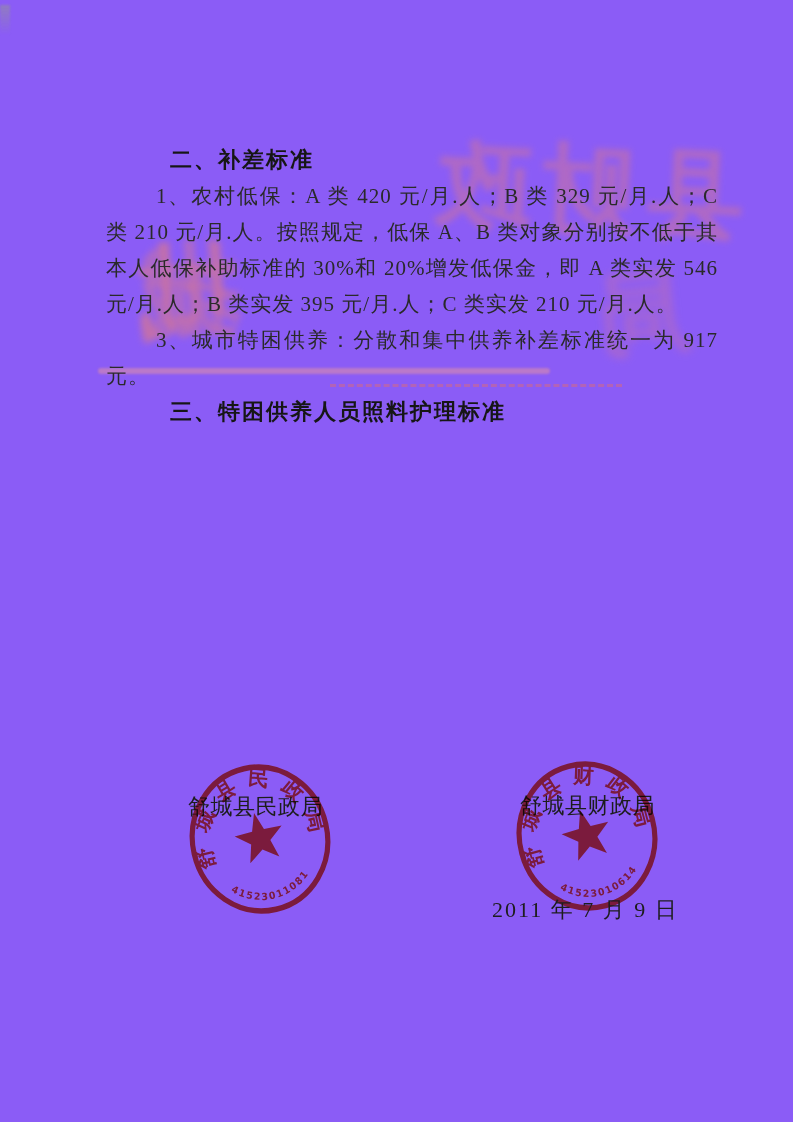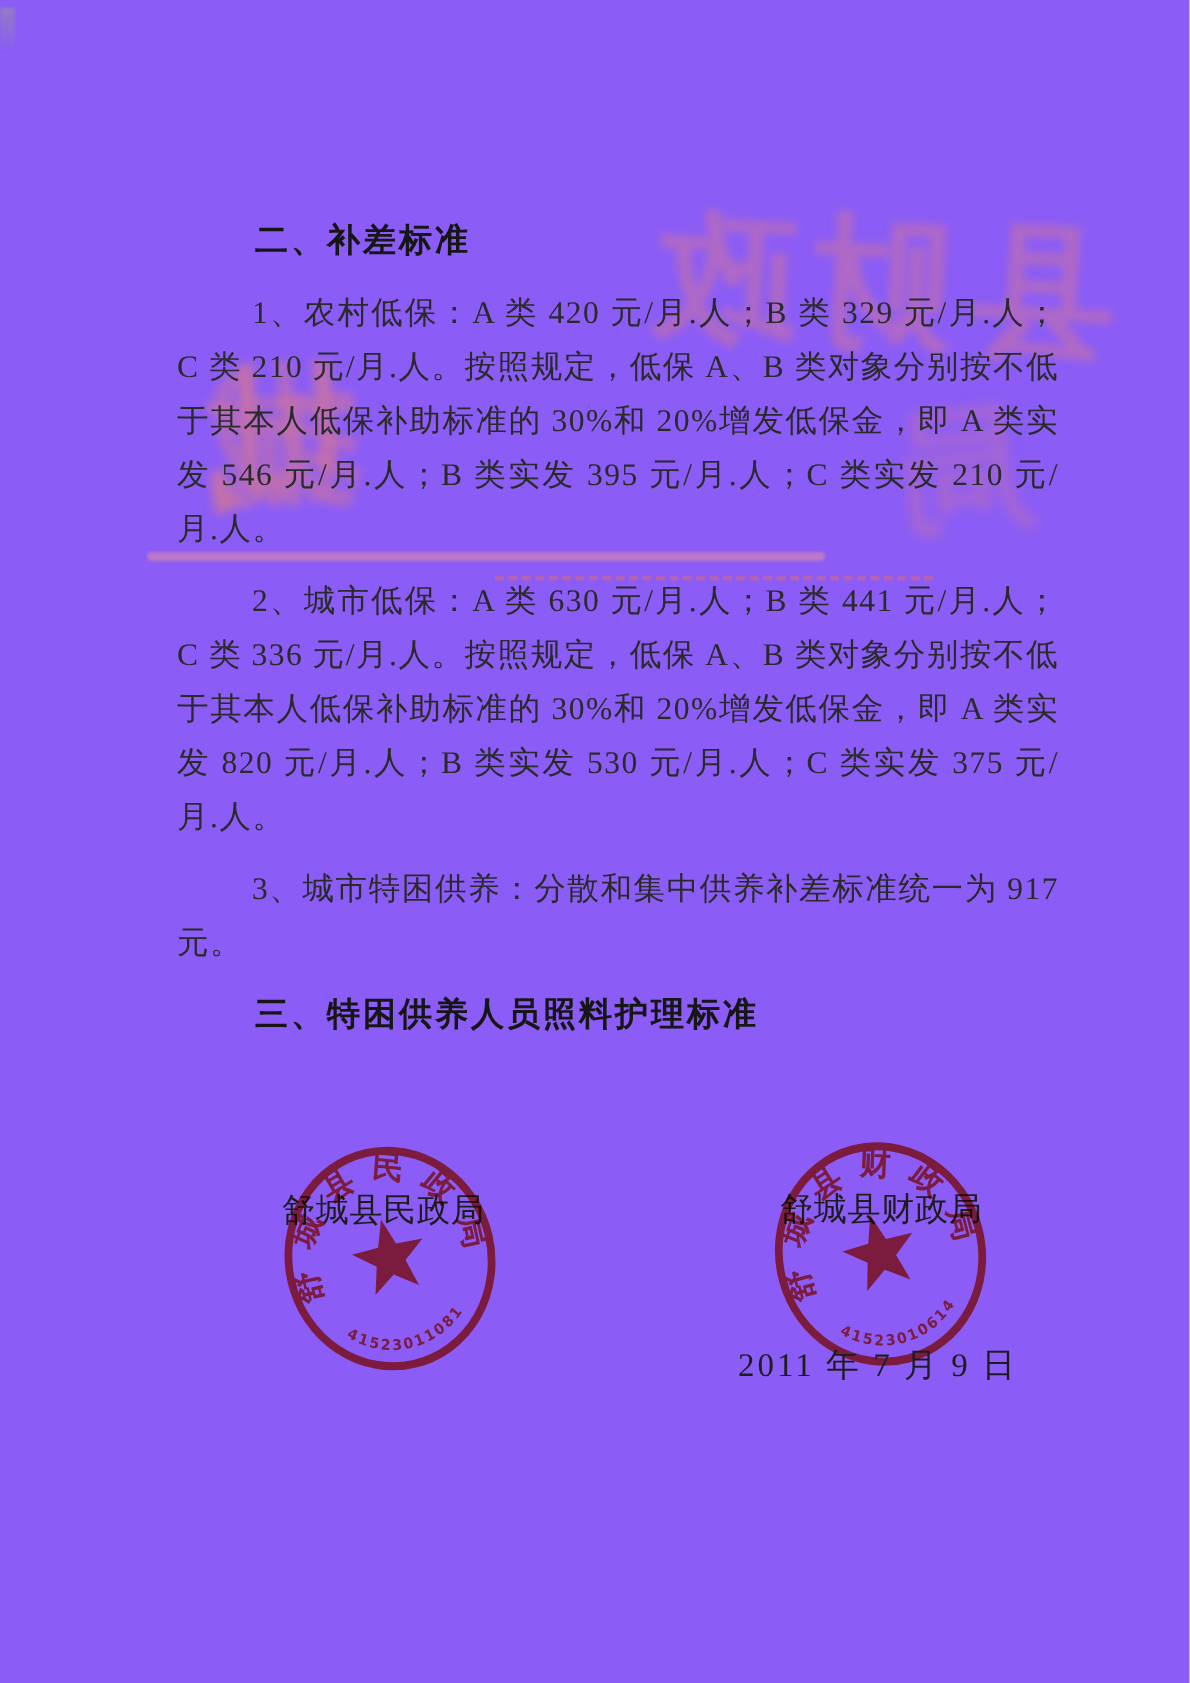--- a/index.html
+++ b/index.html
@@ -55,21 +55,21 @@
     border-top:3px dashed rgba(226,108,108,.45);
     filter:blur(.5px);
   }
   
   .content{
     position:absolute;left:106px;top:142px;width:612px;
     font-size:21px;line-height:36px;letter-spacing:1px;
     color:#2a2a2a;
     text-align:justify;
   }
-  .content p{margin:12px;text-indent:50px;}
+  .content p{margin:0;text-indent:50px;}
   .content h2{
     margin:0;padding-left:64px;
     font-size:22px;line-height:36px;font-weight:bold;
     font-family:"Liberation Sans","DejaVu Sans",sans-serif;
     color:#161616;letter-spacing:2px;
     text-align:left;
   }
   
   .sig-label{
     position:absolute;
@@ -110,21 +110,20 @@
 
   <div class="bleed bleed-left">批城</div>
   <div class="bleed bleed-right">县财政</div>
   <div class="bleed bleed-right2">局</div>
   <div class="streak-solid"></div>
   <div class="streak-dotted"></div>
 
   <div class="content">
     <h2>二、补差标准</h2>
     <p>1、农村低保：A 类 420 元/月.人；B 类 329 元/月.人；C 类 210 元/月.人。按照规定，低保 A、B 类对象分别按不低于其本人低保补助标准的 30%和 20%增发低保金，即 A 类实发 546 元/月.人；B 类实发 395 元/月.人；C 类实发 210 元/月.人。</p>
-    <p>2、城市低保：A 类 630 元/月.人；B 类 441 元/月.人；C 类 336 元/月.人。按照规定，低保 A、B 类对象分别按不低于其本人低保补助标准的 30%和 20%增发低保金，即 A 类实发 820 元/月.人；B 类实发 530 元/月.人；C 类实发 375 元/月.人。</p>
     <p>3、城市特困供养：分散和集中供养补差标准统一为 917 元。</p>
     <h2>三、特困供养人员照料护理标准</h2>
   </div>
 
   <div class="sig-label sig-left">舒城县民政局</div>
   <div class="sig-label sig-right">舒城县财政局</div>
 
   <div class="seal-wrap seal-left">
     <svg viewBox="0 0 160 160" preserveAspectRatio="none">
       <ellipse class="seal-ring" cx="80" cy="80" rx="72" ry="73"></ellipse>

